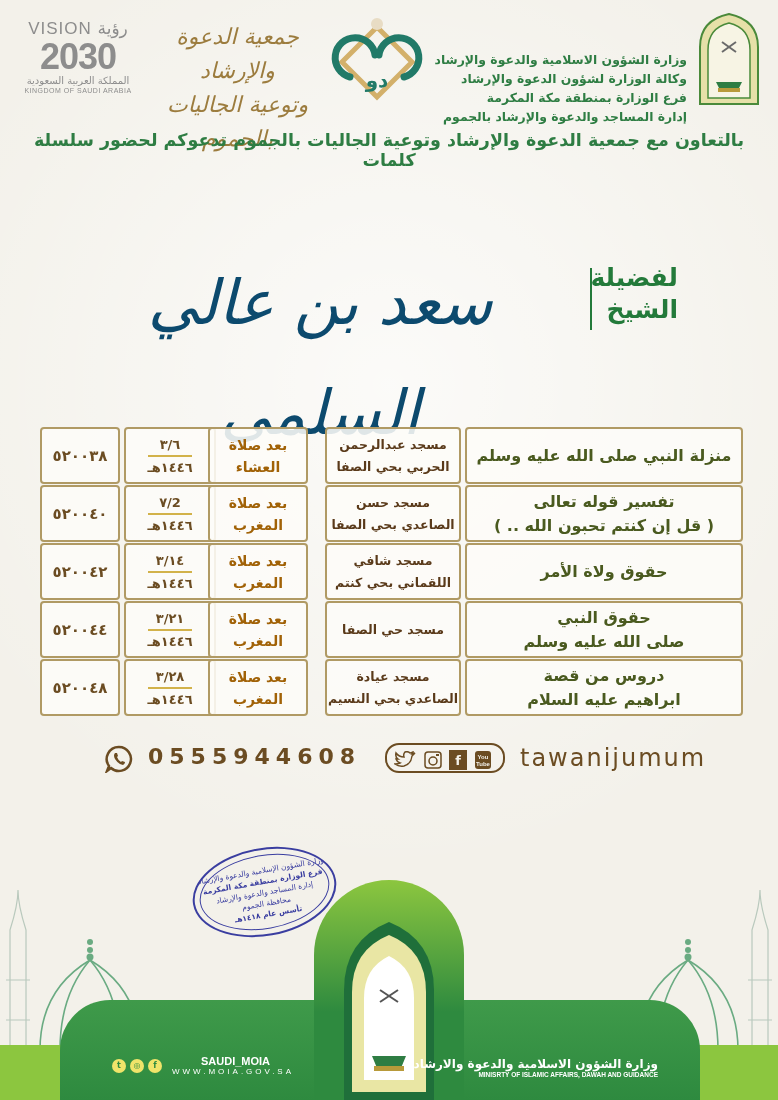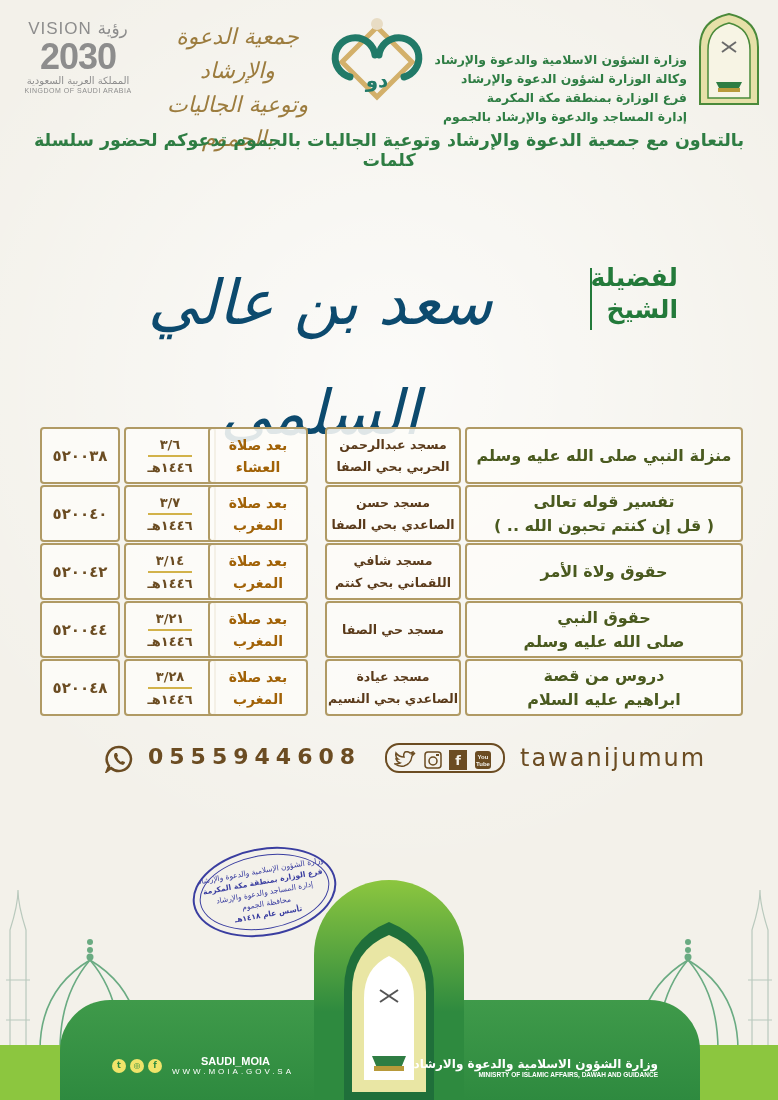--- a/index.html
+++ b/index.html
@@ -199,21 +199,21 @@
       <span>الحربي بحي الصفا</span>
     </div>
     <div class="cell c-topic">
       <span>منزلة النبي صلى الله عليه وسلم</span>
     </div>
   </div>
 
   <div class="row">
     <div class="cell c-code">٥٢٠٠٤٠</div>
     <div class="cell c-date">
-      <span>٣/٧</span>
+      <span>2/٧</span>
       <div class="sep"></div>
       <span>١٤٤٦هـ</span>
     </div>
     <div class="cell c-time">
       <span>بعد صلاة</span>
       <span>المغرب</span>
     </div>
     <div class="cell c-mosque">
       <span>مسجد حسن</span>
       <span>الصاعدي بحي الصفا</span>

